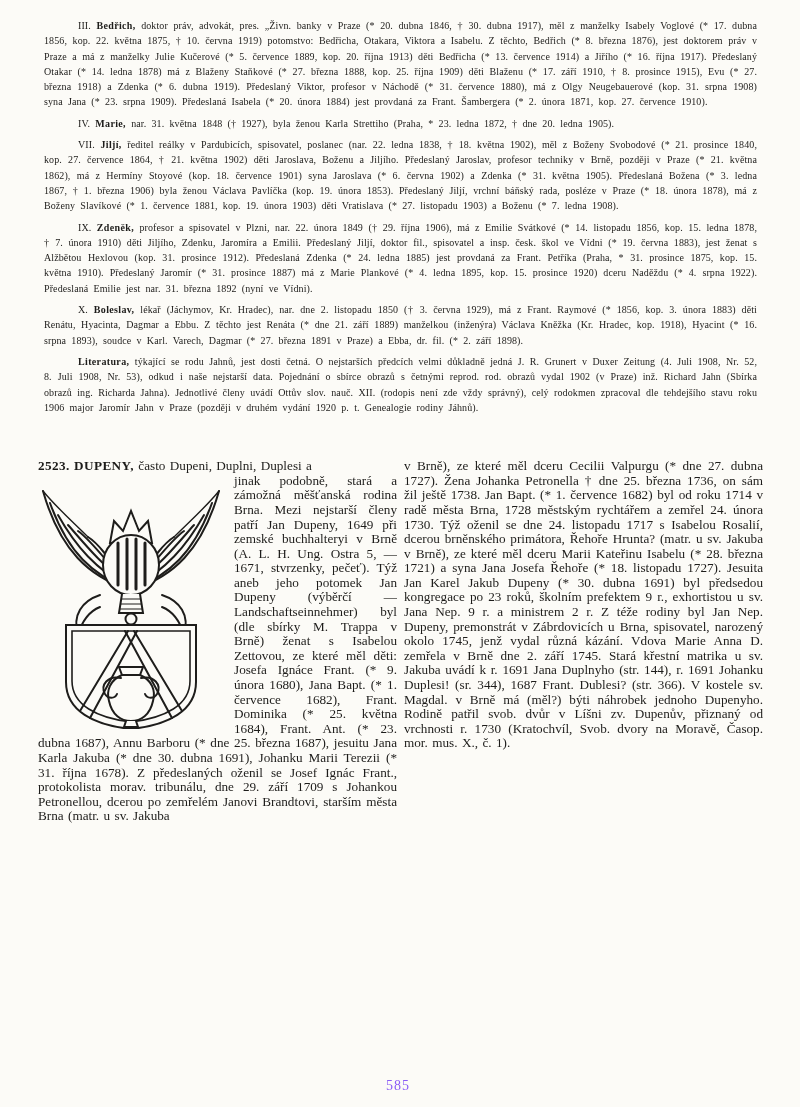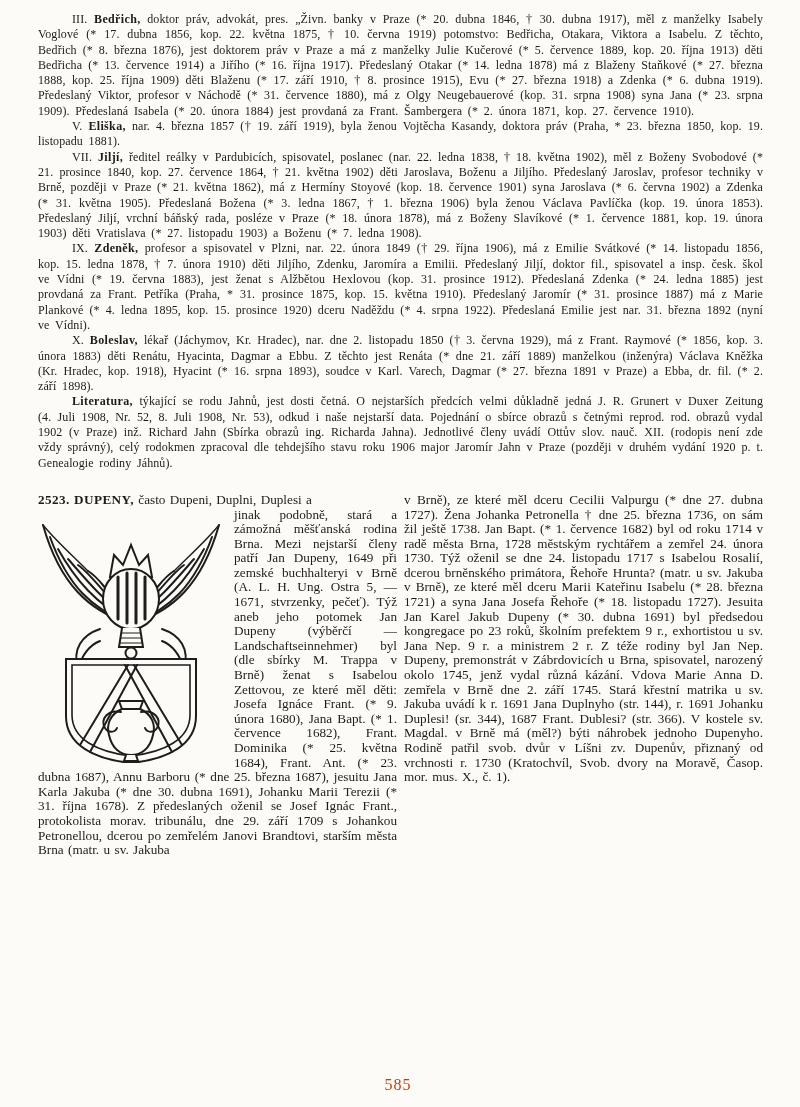--- a/index.html
+++ b/index.html
@@ -10,36 +10,36 @@
     position:relative;
     overflow:hidden;
     background:#fcfbf7;
     color:#1d1c1a;
     font-family:"Liberation Serif","DejaVu Serif",serif;
   }
   .content { padding:12px 37px 0 38px; }
 
   
   .jahn p {
-    margin:0;
-    font-size:12px;
+    margin:6px;
+    font-size:10px;
     line-height:15.3px;
     text-align:justify;
     text-indent:34px;
     word-spacing:2.6px;
     letter-spacing:0.1px;
     font-family:Liberation Serif, serif;
   }
   .pname { font-weight:bold; letter-spacing:0.35px; }
 
   
   .dupeny {
     display:flex;
     gap:7px;
-    margin-top:22px;
+    margin-top:44px;
   }
   .dcol {
     flex:1;
     min-width:0;
     font-size:13.2px;
     line-height:14.6px;
     text-align:justify;
     word-spacing:1.1px;
   }
   .dcol p { margin:0; }
@@ -49,33 +49,33 @@
     width:186px;
     height:252px;
     margin:3px 10px 1px 0;
   }
   .arms svg { display:block; width:100%; height:100%; }
 
   .pagenum {
     position:absolute;
     left:0; right:4px; bottom:13px;
     text-align:center;
-    font-size:16px;
+    font-size:14px;
     letter-spacing:1px;
-    color:#c2410c;
+    color:#8b5cf6;
   }
 </style>
 </head>
 <body>
 
 <div class="content">
 
   <div class="jahn">
     <p><span class="pnum">III.</span> <span class="pname">Bedřich,</span> <span>doktor práv, advokát, pres. „Živn. banky v Praze (* 20. dubna 1846, † 30. dubna 1917), měl z manželky Isabely Voglové (* 17. dubna 1856, kop. 22. května 1875, † 10. června 1919) potomstvo: Bedřicha, Otakara, Viktora a Isabelu. Z těchto, Bedřich (* 8. března 1876), jest doktorem práv v Praze a má z manželky Julie Kučerové (* 5. července 1889, kop. 20. října 1913) děti Bedřicha (* 13. července 1914) a Jiřího (* 16. října 1917). Předeslaný Otakar (* 14. ledna 1878) má z Blaženy Staňkové (* 27. března 1888, kop. 25. října 1909) děti Blaženu (* 17. září 1910, † 8. prosince 1915), Evu (* 27. března 1918) a Zdenka (* 6. dubna 1919). Předeslaný Viktor, profesor v Náchodě (* 31. července 1880), má z Olgy Neugebauerové (kop. 31. srpna 1908) syna Jana (* 23. srpna 1909). Předeslaná Isabela (* 20. února 1884) jest provdaná za Frant. Šambergera (* 2. února 1871, kop. 27. července 1910).</span></p>
-    <p><span class="pnum">V.</span> <span class="pname">Eliška,</span> <span>nar. 4. března 1857 († 19. září 1919), byla ženou Vojtěcha Kasandy, doktora práv (Praha, * 23. března 1850, kop. 19. listopadu 1881).</span></p>
+    <p><span class="pnum">IV.</span> <span class="pname">Marie,</span> <span>nar. 31. května 1848 († 1927), byla ženou Karla Strettiho (Praha, * 23. ledna 1872, † dne 20. ledna 1905).</span></p>
     <p><span class="pnum">VII.</span> <span class="pname">Jiljí,</span> <span>ředitel reálky v Pardubicích, spisovatel, poslanec (nar. 22. ledna 1838, † 18. května 1902), měl z Boženy Svobodové (* 21. prosince 1840, kop. 27. července 1864, † 21. května 1902) děti Jaroslava, Boženu a Jiljího. Předeslaný Jaroslav, profesor techniky v Brně, později v Praze (* 21. května 1862), má z Hermíny Stoyové (kop. 18. července 1901) syna Jaroslava (* 6. června 1902) a Zdenka (* 31. května 1905). Předeslaná Božena (* 3. ledna 1867, † 1. března 1906) byla ženou Václava Pavlíčka (kop. 19. února 1853). Předeslaný Jiljí, vrchní báňský rada, posléze v Praze (* 18. února 1878), má z Boženy Slavíkové (* 1. července 1881, kop. 19. února 1903) děti Vratislava (* 27. listopadu 1903) a Boženu (* 7. ledna 1908).</span></p>
     <p><span class="pnum">IX.</span> <span class="pname">Zdeněk,</span> <span>profesor a spisovatel v Plzni, nar. 22. února 1849 († 29. října 1906), má z Emilie Svátkové (* 14. listopadu 1856, kop. 15. ledna 1878, † 7. února 1910) děti Jiljího, Zdenku, Jaromíra a Emilii. Předeslaný Jiljí, doktor fil., spisovatel a insp. česk. škol ve Vídni (* 19. června 1883), jest ženat s Alžbětou Hexlovou (kop. 31. prosince 1912). Předeslaná Zdenka (* 24. ledna 1885) jest provdaná za Frant. Petříka (Praha, * 31. prosince 1875, kop. 15. května 1910). Předeslaný Jaromír (* 31. prosince 1887) má z Marie Plankové (* 4. ledna 1895, kop. 15. prosince 1920) dceru Naděždu (* 4. srpna 1922). Předeslaná Emilie jest nar. 31. března 1892 (nyní ve Vídni).</span></p>
     <p><span class="pnum">X.</span> <span class="pname">Boleslav,</span> <span>lékař (Jáchymov, Kr. Hradec), nar. dne 2. listopadu 1850 († 3. června 1929), má z Frant. Raymové (* 1856, kop. 3. února 1883) děti Renátu, Hyacinta, Dagmar a Ebbu. Z těchto jest Renáta (* dne 21. září 1889) manželkou (inženýra) Václava Kněžka (Kr. Hradec, kop. 1918), Hyacint (* 16. srpna 1893), soudce v Karl. Varech, Dagmar (* 27. března 1891 v Praze) a Ebba, dr. fil. (* 2. září 1898).</span></p>
     <p><span class="pnum"></span> <span class="pname">Literatura,</span> <span>týkající se rodu Jahnů, jest dosti četná. O nejstarších předcích velmi důkladně jedná J. R. Grunert v Duxer Zeitung (4. Juli 1908, Nr. 52, 8. Juli 1908, Nr. 53), odkud i naše nejstarší data. Pojednání o sbírce obrazů s četnými reprod. rod. obrazů vydal 1902 (v Praze) inž. Richard Jahn (Sbírka obrazů ing. Richarda Jahna). Jednotlivé členy uvádí Ottův slov. nauč. XII. (rodopis není zde vždy správný), celý rodokmen zpracoval dle tehdejšího stavu roku 1906 major Jaromír Jahn v Praze (později v druhém vydání 1920 p. t. Genealogie rodiny Jáhnů).</span></p>
     <p><span class="pnum"></span><span class="pname"></span> <span></span></p>
   </div>
 
   <div class="dupeny">
 
     <div class="dcol">

